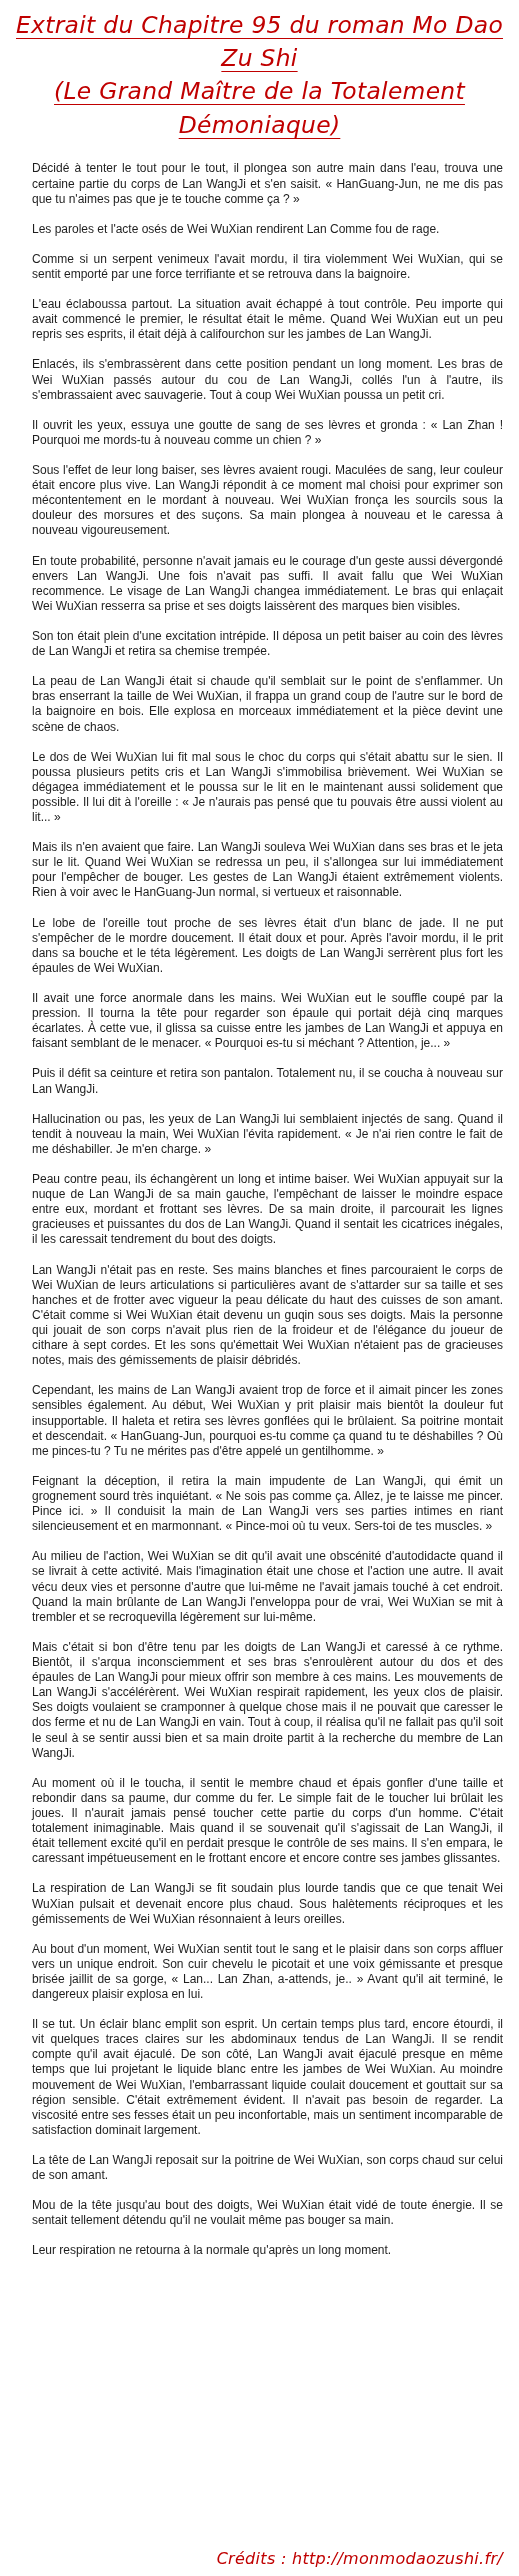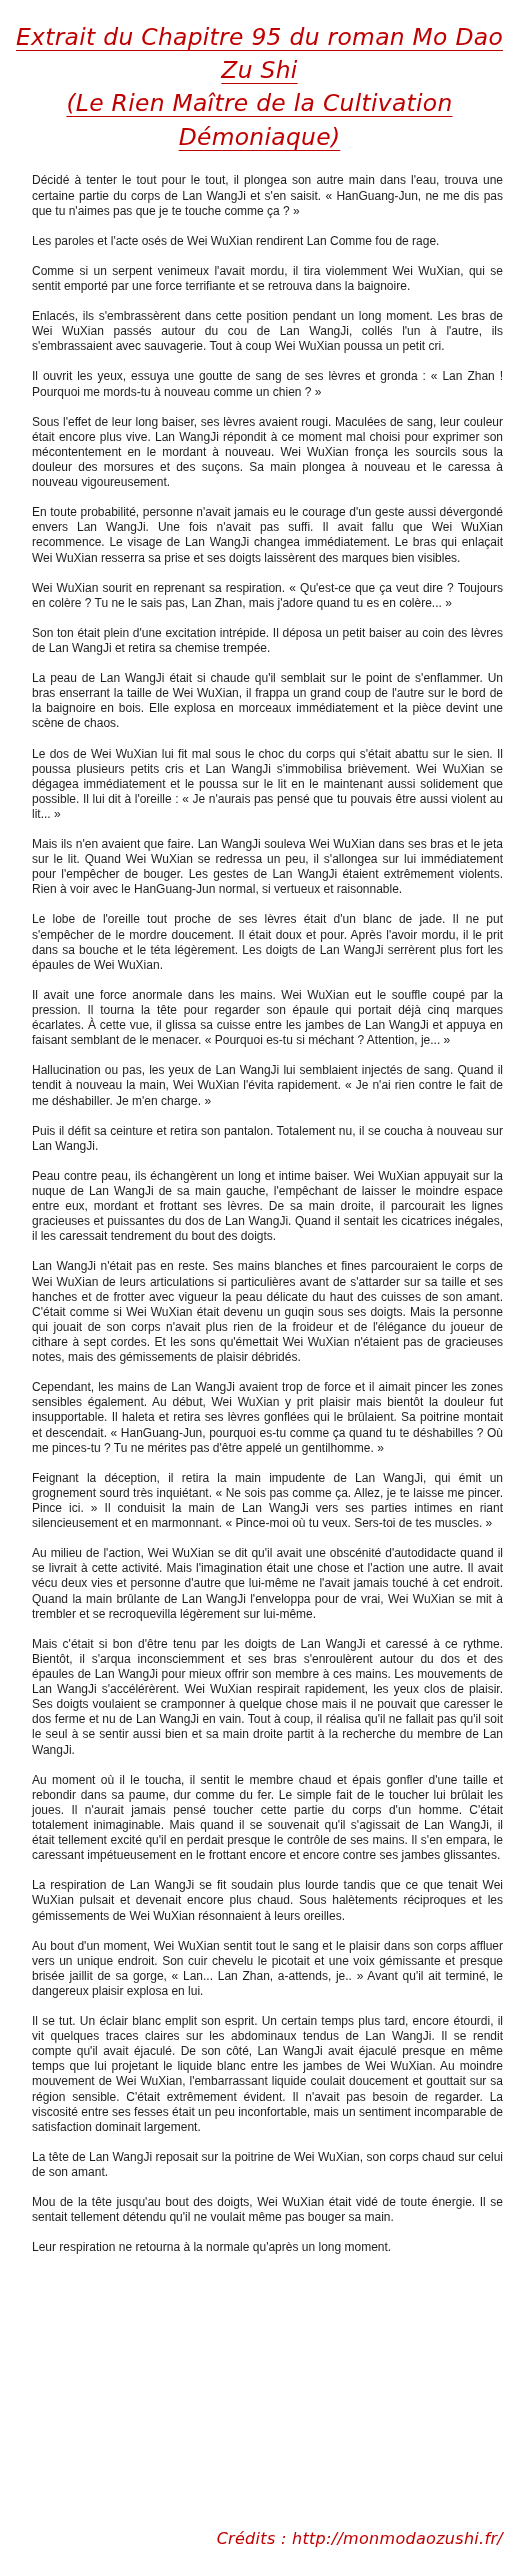--- a/index.html
+++ b/index.html
@@ -6,21 +6,21 @@
     margin: 0;
     padding: 0;
     background: #ffffff;
   }
   .page {
     position: relative;
     width: 519px;
     height: 2576px;
     box-sizing: border-box;
     background: var(--color-background, #ffffff);
-    padding: 21px 16px 52px 16px;
+    padding: 9px 16px 52px 16px;
     overflow: hidden;
     font-family: "Liberation Sans", sans-serif;
   }
   header.doc-header {
     text-align: center;
     margin: 0 auto 19.5px auto;
   }
   .title-line {
     display: inline-block;
     font-family: "DejaVu Sans", cursive;
@@ -40,60 +40,60 @@
   p.body-paragraph {
     margin: 0 0 15px 16px;
     font-size: 12px;
     line-height: 1.26;
     text-align: justify;
     color: var(--color-body, #1e1e1e);
   }
   footer.doc-footer {
     position: absolute;
     right: 16px;
-    bottom: 28px;
+    bottom: 8px;
     text-align: right;
   }
   .credits {
     font-family: "DejaVu Sans", cursive;
     font-style: italic;
     font-size: 16px;
     letter-spacing: 0.3px;
     color: var(--color-credits, #c00000);
   }
 </style>
 </head>
 <body>
 
 <div class="page">
 
   <header class="doc-header">
     <h1 style="margin:0; font-size:inherit; font-weight:inherit;">
       <span class="title-line">Extrait du Chapitre 95 du roman Mo Dao Zu Shi</span><br>
-      <span class="title-line">(Le Rien Maître de la Cultivation Démoniaque)</span>
+      <span class="title-line">(Le Grand Maître de la Totalement Démoniaque)</span>
     </h1>
   </header>
 
   <main class="doc-body" id="paragraphs">
       <p class="body-paragraph">Décidé à tenter le tout pour le tout, il plongea son autre main dans l'eau, trouva une certaine partie du corps de Lan WangJi et s'en saisit. « HanGuang-Jun, ne me dis pas que tu n'aimes pas que je te touche comme ça ? »</p>
       <p class="body-paragraph">Les paroles et l'acte osés de Wei WuXian rendirent Lan Comme fou de rage.</p>
       <p class="body-paragraph">Comme si un serpent venimeux l'avait mordu, il tira violemment Wei WuXian, qui se sentit emporté par une force terrifiante et se retrouva dans la baignoire.</p>
+      <p class="body-paragraph">L'eau éclaboussa partout. La situation avait échappé à tout contrôle. Peu importe qui avait commencé le premier, le résultat était le même. Quand Wei WuXian eut un peu repris ses esprits, il était déjà à califourchon sur les jambes de Lan WangJi.</p>
       <p class="body-paragraph">Enlacés, ils s'embrassèrent dans cette position pendant un long moment. Les bras de Wei WuXian passés autour du cou de Lan WangJi, collés l'un à l'autre, ils s'embrassaient avec sauvagerie. Tout à coup Wei WuXian poussa un petit cri.</p>
       <p class="body-paragraph">Il ouvrit les yeux, essuya une goutte de sang de ses lèvres et gronda : « Lan Zhan ! Pourquoi me mords-tu à nouveau comme un chien ? »</p>
       <p class="body-paragraph">Sous l'effet de leur long baiser, ses lèvres avaient rougi. Maculées de sang, leur couleur était encore plus vive. Lan WangJi répondit à ce moment mal choisi pour exprimer son mécontentement en le mordant à nouveau. Wei WuXian fronça les sourcils sous la douleur des morsures et des suçons. Sa main plongea à nouveau et le caressa à nouveau vigoureusement.</p>
       <p class="body-paragraph">En toute probabilité, personne n'avait jamais eu le courage d'un geste aussi dévergondé envers Lan WangJi. Une fois n'avait pas suffi. Il avait fallu que Wei WuXian recommence. Le visage de Lan WangJi changea immédiatement. Le bras qui enlaçait Wei WuXian resserra sa prise et ses doigts laissèrent des marques bien visibles.</p>
-      <p class="body-paragraph">Wei WuXian sourit en reprenant sa respiration. « Qu'est-ce que ça veut dire ? Toujours en colère ? Tu ne le sais pas, Lan Zhan, mais j'adore quand tu es en colère... »</p>
       <p class="body-paragraph">Son ton était plein d'une excitation intrépide. Il déposa un petit baiser au coin des lèvres de Lan WangJi et retira sa chemise trempée.</p>
       <p class="body-paragraph">La peau de Lan WangJi était si chaude qu'il semblait sur le point de s'enflammer. Un bras enserrant la taille de Wei WuXian, il frappa un grand coup de l'autre sur le bord de la baignoire en bois. Elle explosa en morceaux immédiatement et la pièce devint une scène de chaos.</p>
       <p class="body-paragraph">Le dos de Wei WuXian lui fit mal sous le choc du corps qui s'était abattu sur le sien. Il poussa plusieurs petits cris et Lan WangJi s'immobilisa brièvement. Wei WuXian se dégagea immédiatement et le poussa sur le lit en le maintenant aussi solidement que possible. Il lui dit à l'oreille : « Je n'aurais pas pensé que tu pouvais être aussi violent au lit... »</p>
       <p class="body-paragraph">Mais ils n'en avaient que faire. Lan WangJi souleva Wei WuXian dans ses bras et le jeta sur le lit. Quand Wei WuXian se redressa un peu, il s'allongea sur lui immédiatement pour l'empêcher de bouger. Les gestes de Lan WangJi étaient extrêmement violents. Rien à voir avec le HanGuang-Jun normal, si vertueux et raisonnable.</p>
       <p class="body-paragraph">Le lobe de l'oreille tout proche de ses lèvres était d'un blanc de jade. Il ne put s'empêcher de le mordre doucement. Il était doux et pour. Après l'avoir mordu, il le prit dans sa bouche et le téta légèrement. Les doigts de Lan WangJi serrèrent plus fort les épaules de Wei WuXian.</p>
       <p class="body-paragraph">Il avait une force anormale dans les mains. Wei WuXian eut le souffle coupé par la pression. Il tourna la tête pour regarder son épaule qui portait déjà cinq marques écarlates. À cette vue, il glissa sa cuisse entre les jambes de Lan WangJi et appuya en faisant semblant de le menacer. « Pourquoi es-tu si méchant ? Attention, je... »</p>
+      <p class="body-paragraph">Puis il défit sa ceinture et retira son pantalon. Totalement nu, il se coucha à nouveau sur Lan WangJi.</p>
       <p class="body-paragraph">Hallucination ou pas, les yeux de Lan WangJi lui semblaient injectés de sang. Quand il tendit à nouveau la main, Wei WuXian l'évita rapidement. « Je n'ai rien contre le fait de me déshabiller. Je m'en charge. »</p>
-      <p class="body-paragraph">Puis il défit sa ceinture et retira son pantalon. Totalement nu, il se coucha à nouveau sur Lan WangJi.</p>
       <p class="body-paragraph">Peau contre peau, ils échangèrent un long et intime baiser. Wei WuXian appuyait sur la nuque de Lan WangJi de sa main gauche, l'empêchant de laisser le moindre espace entre eux, mordant et frottant ses lèvres. De sa main droite, il parcourait les lignes gracieuses et puissantes du dos de Lan WangJi. Quand il sentait les cicatrices inégales, il les caressait tendrement du bout des doigts.</p>
       <p class="body-paragraph">Lan WangJi n'était pas en reste. Ses mains blanches et fines parcouraient le corps de Wei WuXian de leurs articulations si particulières avant de s'attarder sur sa taille et ses hanches et de frotter avec vigueur la peau délicate du haut des cuisses de son amant. C'était comme si Wei WuXian était devenu un guqin sous ses doigts. Mais la personne qui jouait de son corps n'avait plus rien de la froideur et de l'élégance du joueur de cithare à sept cordes. Et les sons qu'émettait Wei WuXian n'étaient pas de gracieuses notes, mais des gémissements de plaisir débridés.</p>
       <p class="body-paragraph">Cependant, les mains de Lan WangJi avaient trop de force et il aimait pincer les zones sensibles également. Au début, Wei WuXian y prit plaisir mais bientôt la douleur fut insupportable. Il haleta et retira ses lèvres gonflées qui le brûlaient. Sa poitrine montait et descendait. « HanGuang-Jun, pourquoi es-tu comme ça quand tu te déshabilles ? Où me pinces-tu ? Tu ne mérites pas d'être appelé un gentilhomme. »</p>
       <p class="body-paragraph">Feignant la déception, il retira la main impudente de Lan WangJi, qui émit un grognement sourd très inquiétant. « Ne sois pas comme ça. Allez, je te laisse me pincer. Pince ici. » Il conduisit la main de Lan WangJi vers ses parties intimes en riant silencieusement et en marmonnant. « Pince-moi où tu veux. Sers-toi de tes muscles. »</p>
       <p class="body-paragraph">Au milieu de l'action, Wei WuXian se dit qu'il avait une obscénité d'autodidacte quand il se livrait à cette activité. Mais l'imagination était une chose et l'action une autre. Il avait vécu deux vies et personne d'autre que lui-même ne l'avait jamais touché à cet endroit. Quand la main brûlante de Lan WangJi l'enveloppa pour de vrai, Wei WuXian se mit à trembler et se recroquevilla légèrement sur lui-même.</p>
       <p class="body-paragraph">Mais c'était si bon d'être tenu par les doigts de Lan WangJi et caressé à ce rythme. Bientôt, il s'arqua inconsciemment et ses bras s'enroulèrent autour du dos et des épaules de Lan WangJi pour mieux offrir son membre à ces mains. Les mouvements de Lan WangJi s'accélérèrent. Wei WuXian respirait rapidement, les yeux clos de plaisir. Ses doigts voulaient se cramponner à quelque chose mais il ne pouvait que caresser le dos ferme et nu de Lan WangJi en vain. Tout à coup, il réalisa qu'il ne fallait pas qu'il soit le seul à se sentir aussi bien et sa main droite partit à la recherche du membre de Lan WangJi.</p>
       <p class="body-paragraph">Au moment où il le toucha, il sentit le membre chaud et épais gonfler d'une taille et rebondir dans sa paume, dur comme du fer. Le simple fait de le toucher lui brûlait les joues. Il n'aurait jamais pensé toucher cette partie du corps d'un homme. C'était totalement inimaginable. Mais quand il se souvenait qu'il s'agissait de Lan WangJi, il était tellement excité qu'il en perdait presque le contrôle de ses mains. Il s'en empara, le caressant impétueusement en le frottant encore et encore contre ses jambes glissantes.</p>
       <p class="body-paragraph">La respiration de Lan WangJi se fit soudain plus lourde tandis que ce que tenait Wei WuXian pulsait et devenait encore plus chaud. Sous halètements réciproques et les gémissements de Wei WuXian résonnaient à leurs oreilles.</p>
       <p class="body-paragraph">Au bout d'un moment, Wei WuXian sentit tout le sang et le plaisir dans son corps affluer vers un unique endroit. Son cuir chevelu le picotait et une voix gémissante et presque brisée jaillit de sa gorge, « Lan... Lan Zhan, a-attends, je.. » Avant qu'il ait terminé, le dangereux plaisir explosa en lui.</p>
       <p class="body-paragraph">Il se tut. Un éclair blanc emplit son esprit. Un certain temps plus tard, encore étourdi, il vit quelques traces claires sur les abdominaux tendus de Lan WangJi. Il se rendit compte qu'il avait éjaculé. De son côté, Lan WangJi avait éjaculé presque en même temps que lui projetant le liquide blanc entre les jambes de Wei WuXian. Au moindre mouvement de Wei WuXian, l'embarrassant liquide coulait doucement et gouttait sur sa région sensible. C'était extrêmement évident. Il n'avait pas besoin de regarder. La viscosité entre ses fesses était un peu inconfortable, mais un sentiment incomparable de satisfaction dominait largement.</p>

